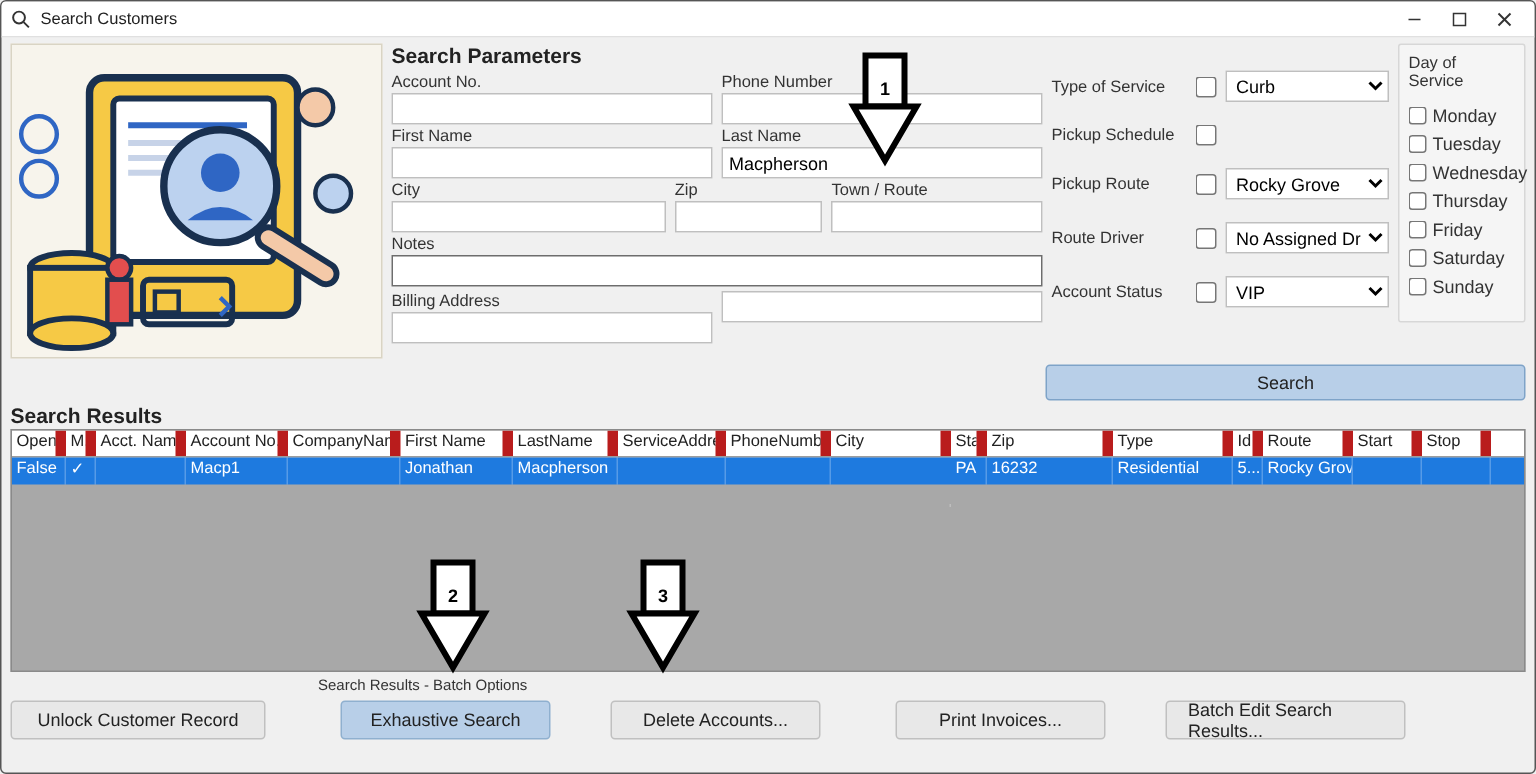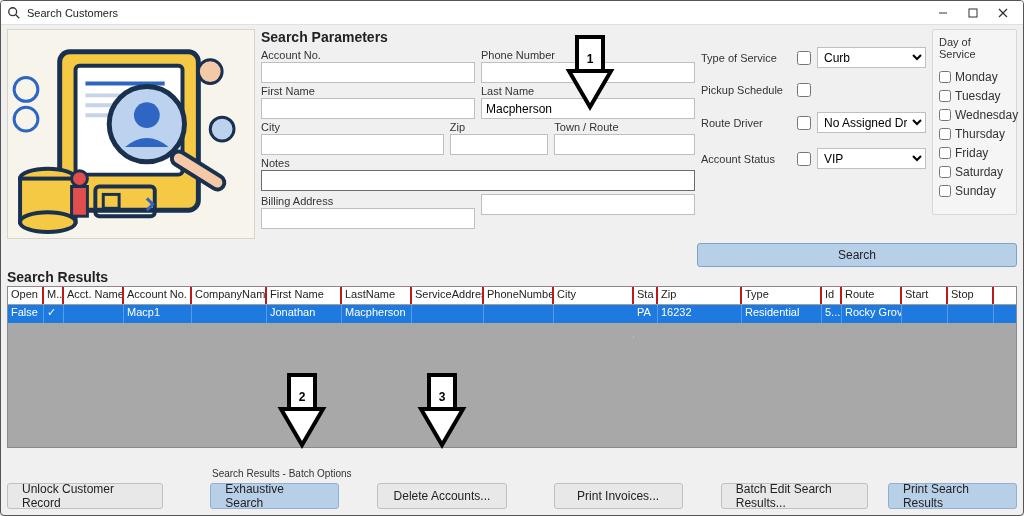--- a/index.html
+++ b/index.html
@@ -25,24 +25,24 @@
 .dropdown-row .dl{width:90px;font-size:11px;color:#333}
 .dropdown-row .cb{width:14px;height:14px}
 .dropdown-row .sel{flex:1}
 .daylbl{font-size:11px;color:#333;margin-bottom:4px}
 .daychk{display:flex;align-items:center;gap:4px;margin-bottom:5px;font-size:11px;color:#333}
 .daychk input{width:12px;height:12px}
 .search-btn{width:320px;height:24px;background:#b8cfe8;border:1px solid #7ea3c8;border-radius:3px;display:flex;align-items:center;justify-content:center;font-size:12px;color:#222;cursor:pointer;margin-top:4px;margin-left:auto}
 .results-hdr{padding:2px 6px 1px 6px;font-size:14px;font-weight:600;color:#222}
 .grid{margin:0 6px;border:1px solid #8a8a8a;background:#a8a8a8;height:162px;overflow:hidden}
 .gridhead{display:flex;background:#fff;border-bottom:1px solid #9d9d9d;height:18px}
-.gh{border-right:2px solid #b91c1c;padding:1px 3px;font-size:11px;color:#222;white-space:nowrap;overflow:hidden}
+.gh{border-right:7px solid #b91c1c;padding:1px 3px;font-size:11px;color:#222;white-space:nowrap;overflow:hidden}
 .gridrow{display:flex;background:#1e7adf;color:#fff;height:18px}
 .gc{border-right:1px solid rgba(255,255,255,0.25);padding:1px 3px;font-size:11px;white-space:nowrap;overflow:hidden}
-.batch{margin:20px 0 0 0;padding:0 6px}
+.batch{margin:4px 0 0 0;padding:0 6px}
 .batch-lbl{font-size:10px;color:#333;margin-left:205px}
 .btnrow{display:flex;align-items:center;gap:10px;padding:4px 6px 6px 6px}
 .btn{height:26px;background:#b8cfe8;border:1px solid #8fb0cf;border-radius:3px;padding:0 14px;display:flex;align-items:center;justify-content:center;font-size:12px;color:#222;cursor:pointer}
 .btn.flat{background:#e8e8e8;border:1px solid #c0c0c0}
 .arrow{position:absolute;pointer-events:none}
 .arrow svg{display:block}
 
 .illus svg{width:100%;height:100%}
 .notes-inp{height:21px;border:1.5px solid #6d6d6d;background:#fff;width:100%}
 </style>
@@ -168,20 +168,25 @@
     <div class="params-right">
       <div style="height:18px"></div>
       <div class="dropdown-row">
         <span class="dl">Type of Service</span>
         <input type="checkbox" class="cb" style="">
         <select class="sel"><option>Curb</option></select>
       </div>
       <div class="dropdown-row">
         <span class="dl">Pickup Schedule</span>
         <input type="checkbox" class="cb" style="">
+      </div>
+      <div class="dropdown-row">
+        <span class="dl">Pickup Route</span>
+        <input type="checkbox" class="cb" style="">
+        <select class="sel"><option>Rocky Grove</option></select>
       </div>
       <div class="dropdown-row">
         <span class="dl">Route Driver</span>
         <input type="checkbox" class="cb" style="">
         <select class="sel"><option>No Assigned Driver</option></select>
       </div>
       <div class="dropdown-row" style="margin-bottom:6px">
         <span class="dl">Account Status</span>
         <input type="checkbox" class="cb" style="">
         <select class="sel"><option>VIP</option></select>
@@ -277,21 +282,20 @@
   <div class="btn flat" style="width:170px">Unlock Customer Record</div>
   <div style="width:30px"></div>
   <div class="btn" style="width:140px">Exhaustive Search</div>
   <div style="width:20px"></div>
   <div class="btn flat" style="width:140px">Delete Accounts...</div>
   <div style="width:30px"></div>
   <div class="btn flat" style="width:140px">Print Invoices...</div>
   <div style="width:20px"></div>
   <div class="btn flat" style="width:160px">Batch Edit Search Results...</div>
   <div style="flex:1"></div>
-  <div class="btn" style="width:140px">Print Search Results</div>
 </div>
 
 <div class="arrow" style="left:560px;top:32px">
   <svg width="60" height="80">
       <rect x="16" y="4" width="26" height="34" fill="#fff" stroke="#000" stroke-width="4"></rect>
       <text x="29" y="30" text-anchor="middle" font-size="26" font-weight="bold">1</text>
       <polygon points="8,38 50,38 29,74" fill="#fff" stroke="#000" stroke-width="4"></polygon>
     </svg>
 </div>
 <div class="arrow" style="left:272px;top:370px">

